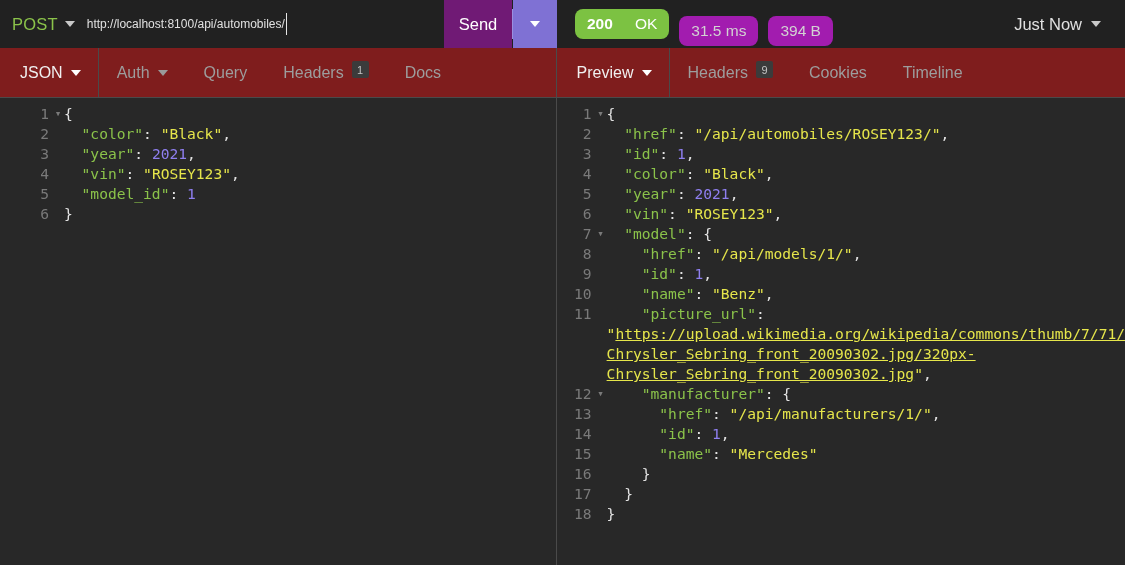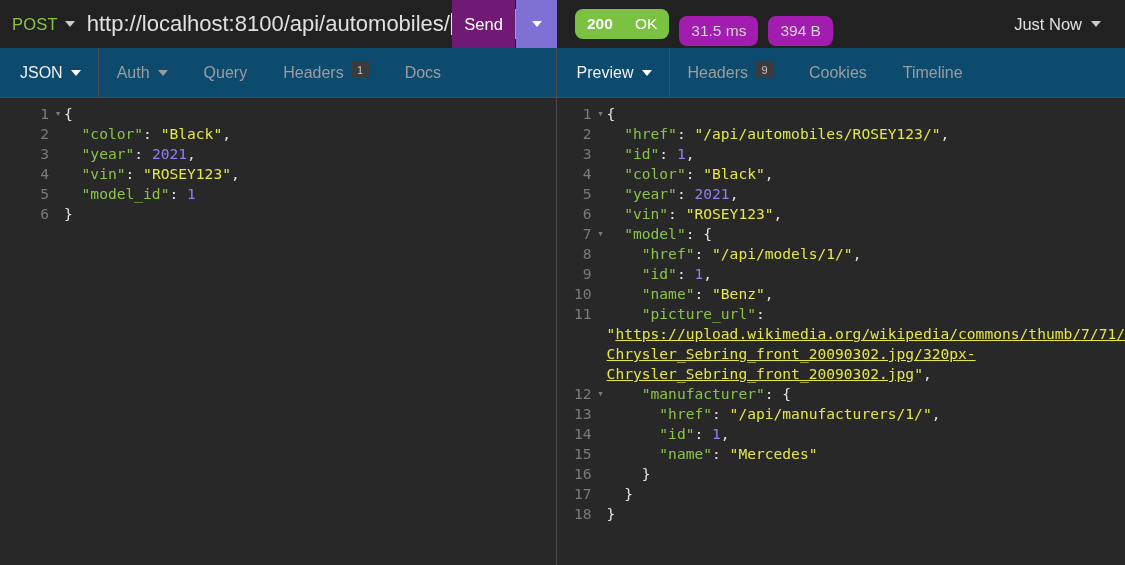--- a/index.html
+++ b/index.html
@@ -42,21 +42,21 @@
     border-top: 6px solid #c9c9c9;
     display: inline-block;
   }
   .caret.dim { border-top-color: #9a9a9a; }
   .caret.light { border-top-color: #ffffff; }
   .url-input {
     flex: 1;
     display: flex;
     align-items: center;
     color: #e0e0e0;
-    font-size: 22px;
+    font-size: 12px;
     position: relative;
     padding-left: 2px;
   }
   .caret-bar {
     display: inline-block;
     width: 1px;
     height: 22px;
     background: #e6e6e6;
     margin-left: 1px;
     vertical-align: middle;
@@ -134,21 +134,21 @@
     background: #282828;
   }
   .pane.left  { width: 557px; }
   .pane.divider-v { width: 1px; background: #4a4a4a; }
   .pane.right { flex: 1; }
 
   .tabbar {
     height: 50px;
     display: flex;
     align-items: stretch;
-    background: #0c4a6e;
+    background: #7f1d1d;
     border-bottom: 1px solid #4a4a4a;
   }
   .tab {
     display: flex;
     align-items: center;
     gap: 8px;
     padding: 0 18px;
     color: #9d9d9d;
     font-size: 16px;
     cursor: pointer;

